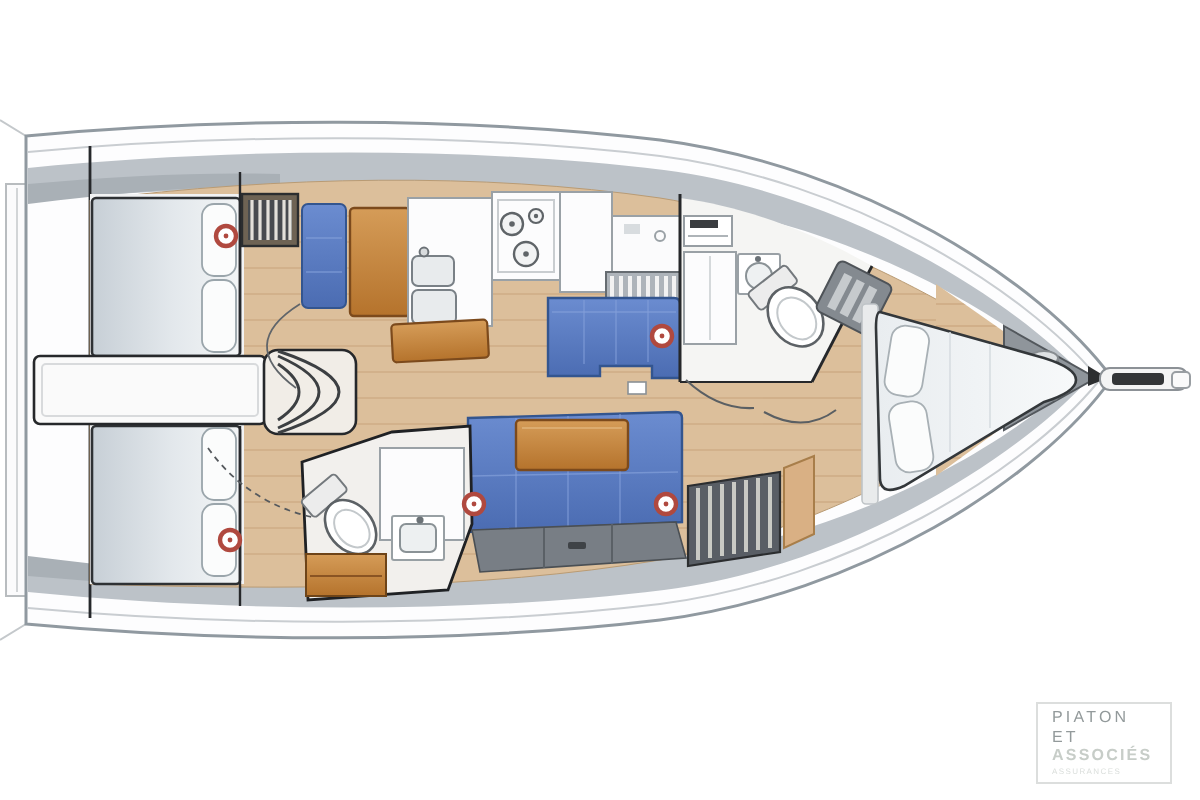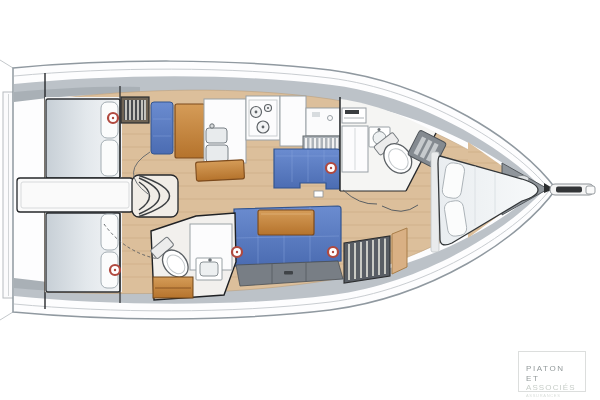--- a/index.html
+++ b/index.html
@@ -1,22 +1,22 @@
 <!DOCTYPE html>
 <html style="--hull-stroke: #9099a0; --sheer-line: #c9cdd1; --deck-gray: #bcc2c8; --coaming-gray: #a9b0b6; --floor-wood: #dcbf9b; --floor-wood-line: #c39e74; --furniture-wood: #c8813d; --furniture-wood-dark: #7c4a1c; --upholstery-blue: #5b7dc0; --upholstery-blue-dark: #33558f; --mattress-light: #f1f3f4; --mattress-shade: #c9d1d7; --fixture-white: #fcfcfd; --fixture-stroke: #9aa1a6; --wall-line: #26282b; --grate-gray: #848a90; --locker-dark: #595e65; --tan-seat: #d9b084; --ring-red: #b0493f;"><head>
 <meta charset="utf-8">
 <style>
   html,body{margin:0;padding:0;background:#ffffff;}
   body{width:600px;height:400px;overflow:hidden;font-family:"Liberation Sans",sans-serif;}
   .canvas{position:relative;width:600px;height:400px;background:#fff;}
   .canvas svg{position:absolute;left:0;top:0;}
   .logo{position:absolute;left:518px;top:351px;width:68px;height:41px;border:1px solid #dcdedd;
-        background:#fff;box-sizing:border-box;padding:12px 0 0 7px;}
+        background:#fff;box-sizing:border-box;padding:2px 0 0 7px;}
   .logo .l1,.logo .l2{font-size:8px;letter-spacing:1.6px;color:#939a9b;line-height:9.5px;font-weight:400;}
-  .logo .l3{font-size:8px;letter-spacing:1.1px;color:#c7cdc8;line-height:9.5px;}
+  .logo .l3{font-size:8px;letter-spacing:1.1px;color:#c7cdc8;line-height:9.5px;font-weight:bold;}
   .logo .tag{font-size:4px;letter-spacing:.7px;color:#dadedb;line-height:6px;}
   .seam{stroke:#84a0da;stroke-width:.7;opacity:.7;}
   .wall{stroke:var(--wall-line,#26282b);fill:none;}
   .fix{fill:var(--fixture-white,#fcfcfd);stroke:var(--fixture-stroke,#9aa1a6);stroke-width:1;}
 </style>
 </head>
 <body>
 
 <div class="canvas">
 <svg width="600" height="400" viewBox="0 0 600 400">

